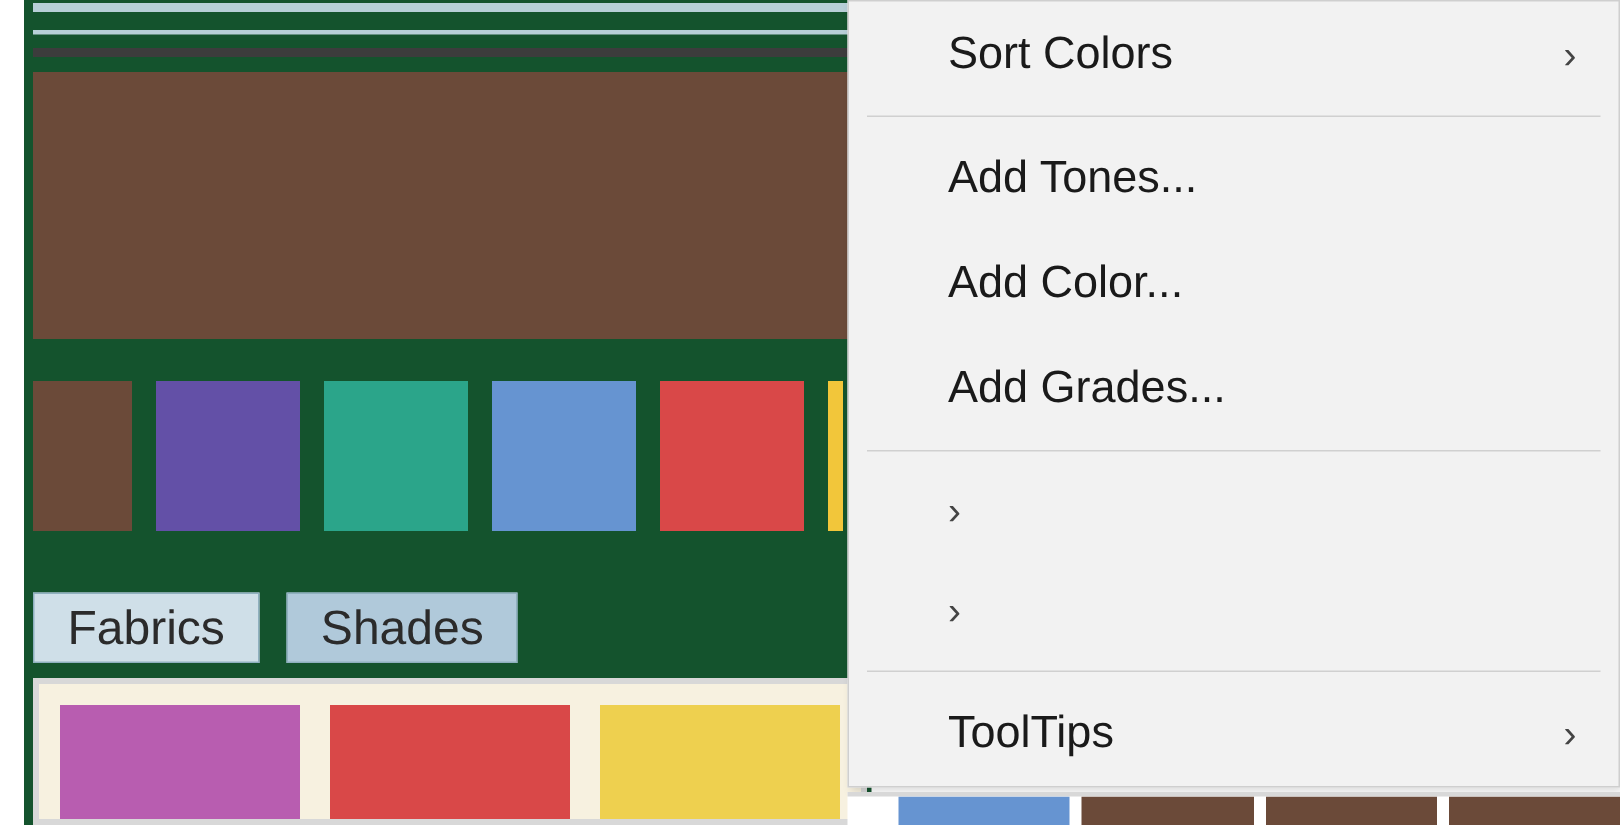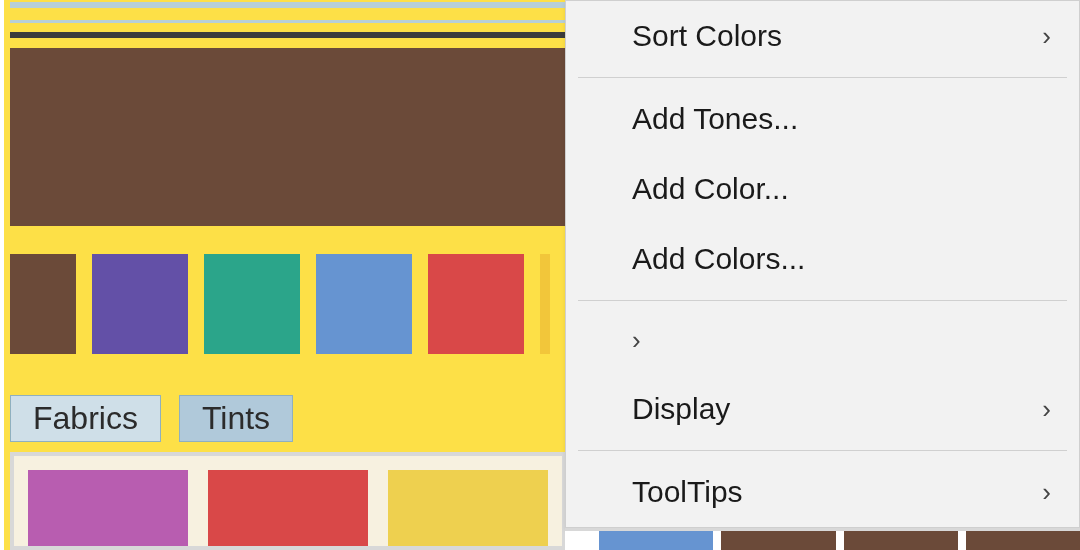--- a/index.html
+++ b/index.html
@@ -7,25 +7,25 @@
       width: 1080px;
       height: 550px;
       font-family: "Segoe UI", Arial, sans-serif;
       background: #fff;
       position: relative;
       overflow: hidden;
     }
 
     .left-panel {
       position: absolute;
-      left: 4px;
+      left: 16px;
       top: 0;
       width: 565px;
       height: 550px;
-      background: #fde047;
+      background: #14532d;
     }
 
     .top-hairline {
       position: absolute;
       left: 6px; right: 0; top: 2px; height: 6px;
       background: #b7cfd7;
     }
     .top-hairline2 {
       position: absolute;
       left: 6px; right: 0; top: 20px; height: 3px;
@@ -155,21 +155,21 @@
     <div class="swatch first"></div>
     <div class="swatch second"></div>
     <div class="swatch third"></div>
     <div class="swatch fourth"></div>
     <div class="swatch fifth"></div>
     <div class="swatch edge"></div>
   </div>
 
   <div class="tabs">
     <div class="tab">Fabrics</div>
-    <div class="tab active">Tints</div>
+    <div class="tab active">Shades</div>
   </div>
 
   <div class="bottom-strip">
     <div class="chip one"></div>
     <div class="chip two"></div>
     <div class="chip three"></div>
   </div>
 </div>
 
 <div class="menu">
@@ -178,28 +178,27 @@
     <span class="chevron">›</span>
   </div>
   <div class="menu-sep"></div>
   <div class="menu-item">
     <span>Add Tones...</span>
   </div>
   <div class="menu-item">
     <span>Add Color...</span>
   </div>
   <div class="menu-item">
-    <span>Add Colors...</span>
+    <span>Add Grades...</span>
   </div>
   <div class="menu-sep"></div>
   <div class="menu-item">
     <span class="chevron">›</span>
   </div>
   <div class="menu-item">
-    <span>Display</span>
     <span class="chevron">›</span>
   </div>
   <div class="menu-sep"></div>
   <div class="menu-item">
     <span>ToolTips</span>
     <span class="chevron">›</span>
   </div>
 </div>
 
 <div class="under-menu-strip">

